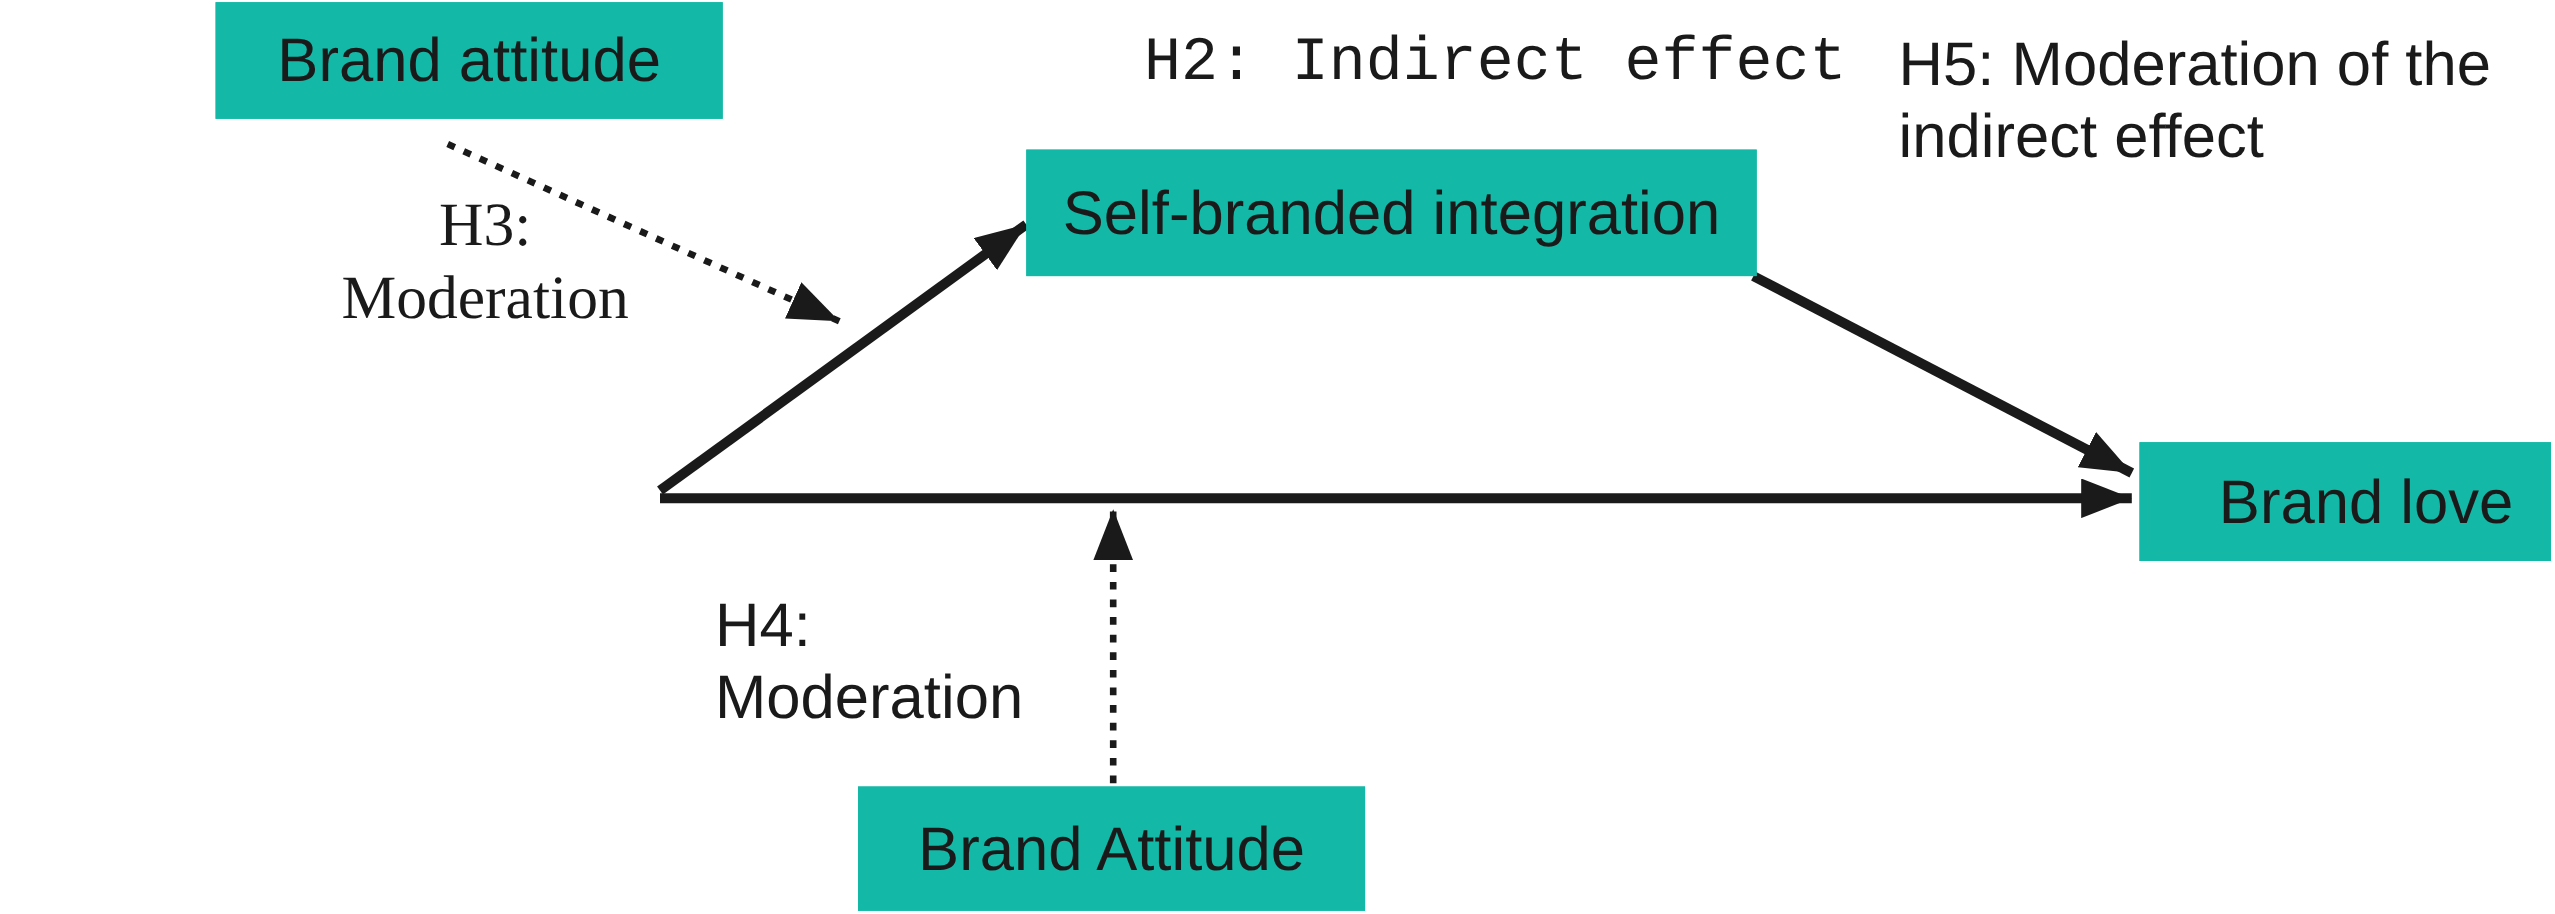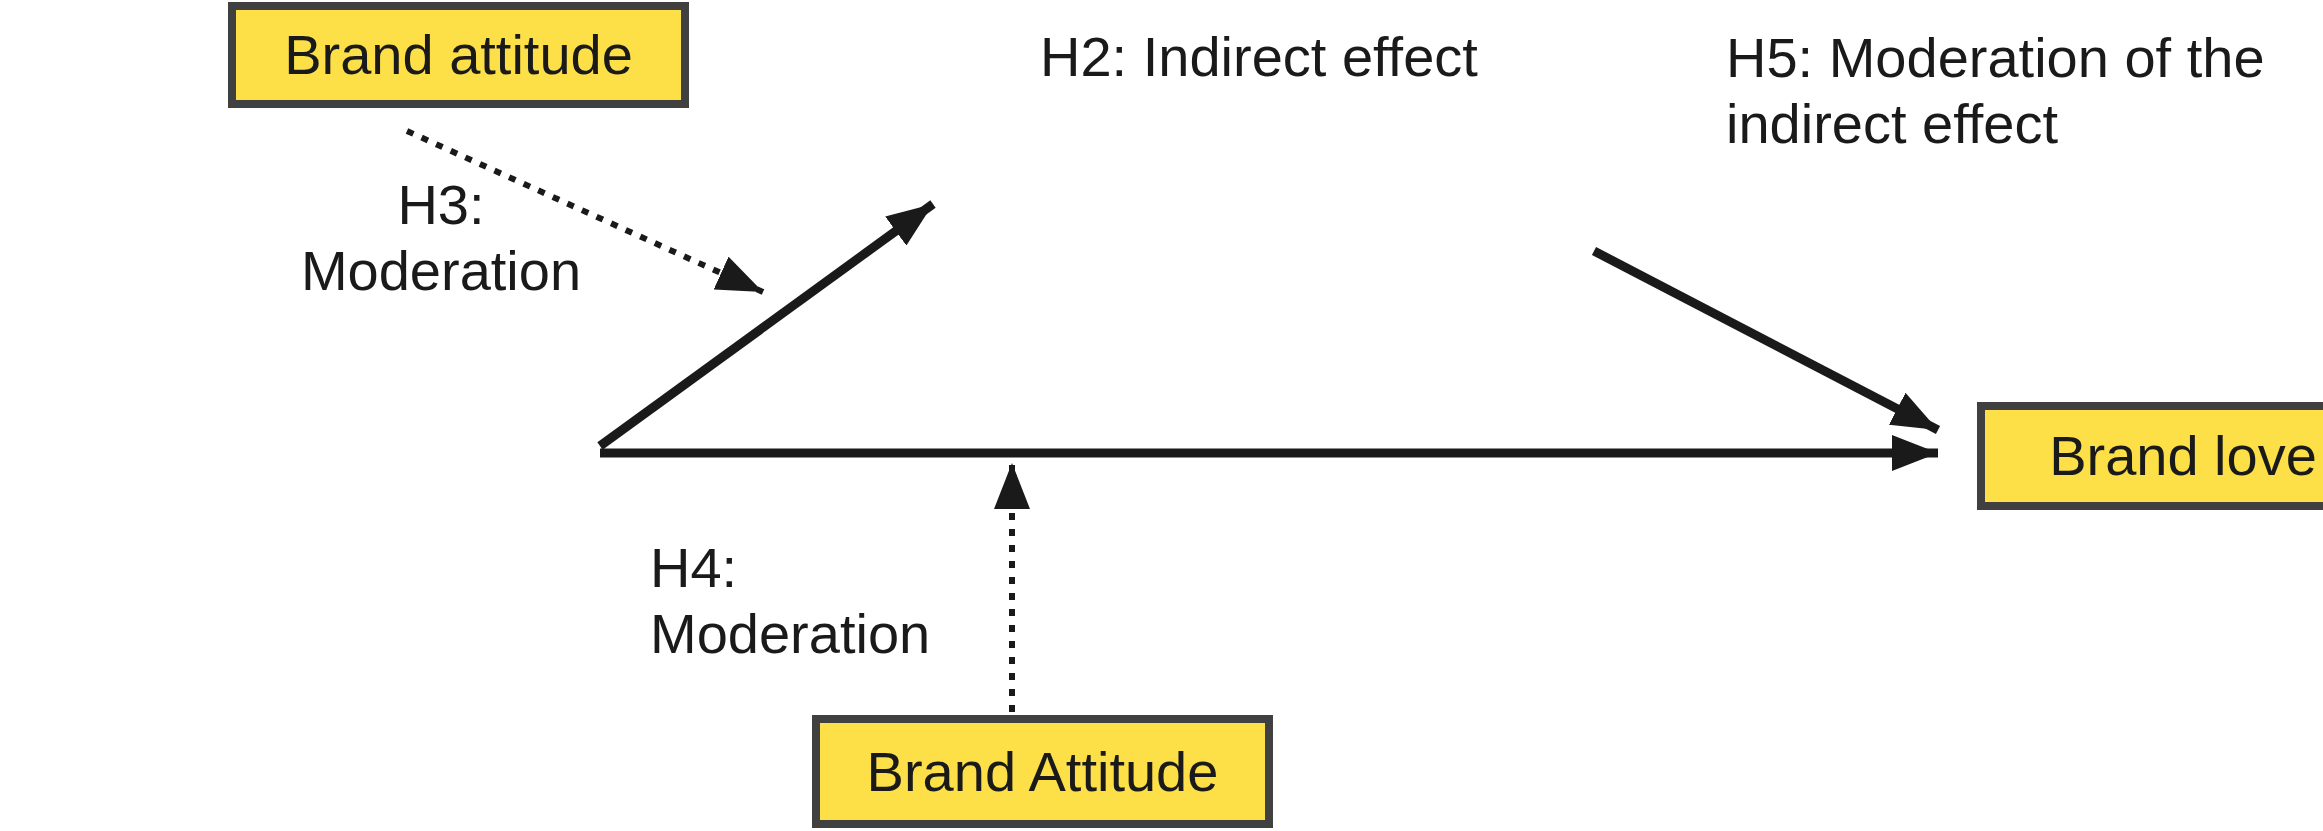--- a/index.html
+++ b/index.html
@@ -19,45 +19,44 @@
   .arrow-layer {
     position: absolute;
     left: 0;
     top: 0;
     width: 2323px;
     height: 831px;
   }
   .node {
     position: absolute;
     box-sizing: border-box;
-    border: 8px solid #404040;
-    background: #fde047;
+    border: 8px solid #14b8a6;
+    background: #14b8a6;
     display: flex;
     align-items: center;
     justify-content: center;
     font-size: 56px;
     line-height: 1;
     white-space: nowrap;
-    margin-left: 32px;
   }
   .node-brand-attitude-top { left: 196px; top: 2px;   width: 461px; height: 106px; }
   .node-self-branded       { left: 933px; top: 136px; width: 664px; height: 115px; }
   .node-anthropomorphism   { left: 2px;   top: 400px; width: 598px; height: 107px; }
   .node-brand-love         { left: 1945px;top: 402px; width: 374px; height: 108px; padding-left: 38px; }
   .node-brand-attitude-bot { left: 780px; top: 715px; width: 461px; height: 113px; }
 
   .hlabel {
     position: absolute;
     font-size: 56px;
     line-height: 66px;
     white-space: pre-line;
   }
-  .hlabel-h2 { left: 1040px; top: 24px; }
+  .hlabel-h2 { left: 1040px; top: 24px; font-family: Liberation Mono, monospace; }
   .hlabel-h5 { left: 1726px; top: 4px;  text-align: left; margin-top: 21px; }
-  .hlabel-h3 { left: 281px;  top: 172px; width: 320px; text-align: center; }
+  .hlabel-h3 { left: 281px;  top: 172px; width: 320px; text-align: center; font-family: Liberation Serif, serif; }
   .hlabel-h4 { left: 650px;  top: 535px; width: 320px; text-align: left; }
   .hlabel-h1 { left: 1319px; top: 506px; }
 </style>
 </head>
 <body>
 
 <div class="canvas">
 
   <svg class="arrow-layer" viewBox="0 0 2323 831" xmlns="http://www.w3.org/2000/svg" aria-hidden="true">
     <defs>
@@ -74,20 +73,23 @@
 
     <line x1="407" y1="131" x2="763" y2="292" stroke="#1a1a1a" stroke-width="6" stroke-dasharray="7 9" marker-end="url(#head)"></line>
 
     <line x1="1012" y1="712" x2="1012" y2="463" stroke="#1a1a1a" stroke-width="6" stroke-dasharray="7 9" marker-end="url(#head)"></line>
   </svg>
 
   <div class="node node-brand-attitude-top">
     <span>Brand attitude</span>
   </div>
 
+  <div class="node node-self-branded">
+    <span>Self-branded integration</span>
+  </div>
 
 
   <div class="node node-brand-love">
     <span>Brand love</span>
   </div>
 
   <div class="node node-brand-attitude-bot">
     <span>Brand Attitude</span>
   </div>
 

